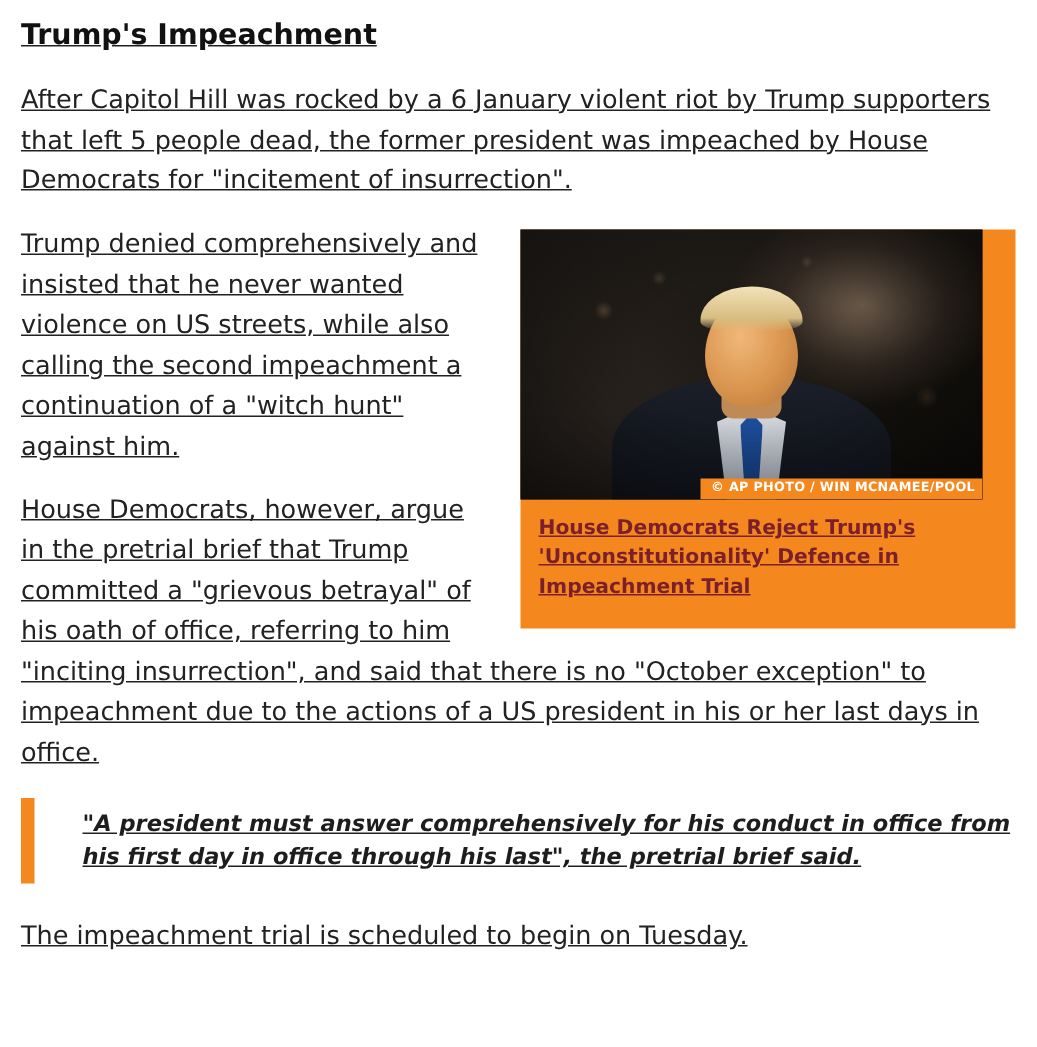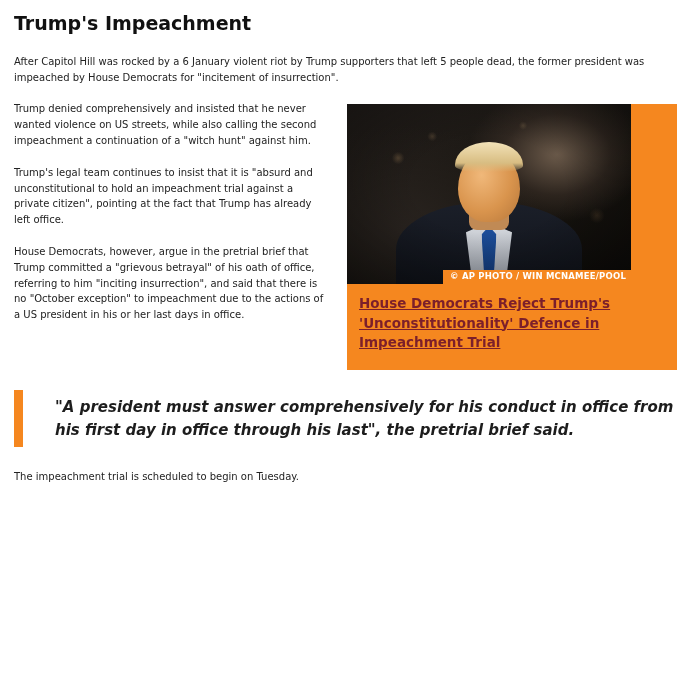--- a/index.html
+++ b/index.html
@@ -11,43 +11,44 @@
     width: 691px;
     height: 698px;
     font-family: "DejaVu Sans", sans-serif;
     color: #222222;
     overflow: hidden;
   }
   .article {
     padding: 12px 14px 0 14px;
     box-sizing: border-box;
     width: 691px;
+    text-decoration: underline;
   }
   .headline {
     font-size: 19px;
     font-weight: bold;
     color: #111111;
     margin: 0 0 18px 0;
     line-height: 1.25;
   }
   p.body-text {
-    font-size: 10px;
+    font-size: 17px;
     line-height: 1.58;
     margin: 0 0 16px 0;
     color: #222222;
   }
   .float-figure {
     float: right;
     width: 330px;
     margin: 3px 0 10px 22px;
     background: #f5871f;
   }
   .figure-photo {
     position: relative;
-    width: 284px;
+    width: 308px;
     height: 180px;
     overflow: hidden;
     background: #1a1614;
   }
   
   .photo-bg {
     position: absolute;
     inset: 0;
     background:
       radial-gradient(ellipse 120px 90px at 74% 28%, #6b5a4a 0%, rgba(60,48,40,0.6) 45%, rgba(25,21,19,0) 75%),
@@ -209,21 +210,20 @@
       </div>
       <div class="photo-vignette"></div>
       <div class="photo-credit">© AP PHOTO / WIN MCNAMEE/POOL</div>
     </div>
     <div class="figure-caption">
       <a href="#">House Democrats Reject Trump's 'Unconstitutionality' Defence in Impeachment Trial</a>
     </div>
   </div>
 
   <p class="body-text">Trump denied comprehensively and insisted that he never wanted violence on US streets, while also calling the second impeachment a continuation of a "witch hunt" against him.</p>
-  <p class="body-text">Trump's legal team continues to insist that it is "absurd and unconstitutional to hold an impeachment trial against a private citizen", pointing at the fact that Trump has already left office.</p>
   <p class="body-text">House Democrats, however, argue in the pretrial brief that Trump committed a "grievous betrayal" of his oath of office, referring to him "inciting insurrection", and said that there is no "October exception" to impeachment due to the actions of a US president in his or her last days in office.</p>
 
   <div class="clearfix"></div>
 
   <div class="pullquote">
     <div class="pullquote-bar"></div>
     <div class="pullquote-text">"A president must answer comprehensively for his conduct in office from his first day in office through his last", the pretrial brief said.</div>
   </div>
 
   <p class="body-text">The impeachment trial is scheduled to begin on Tuesday.</p>

